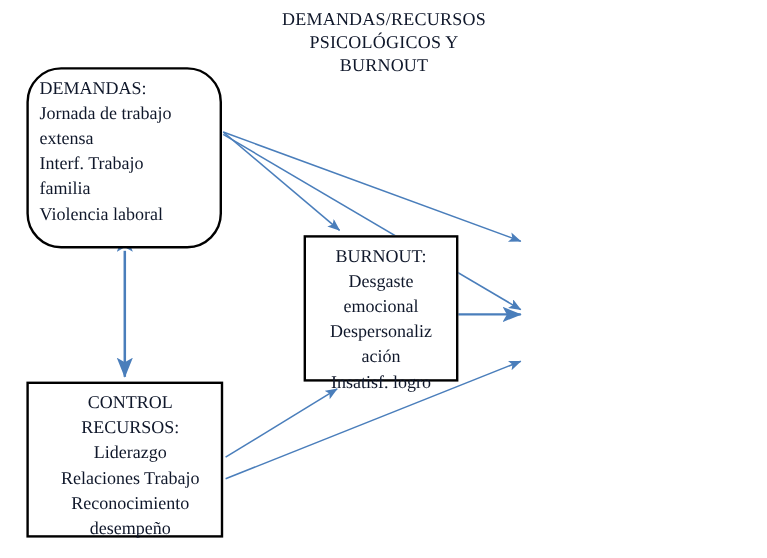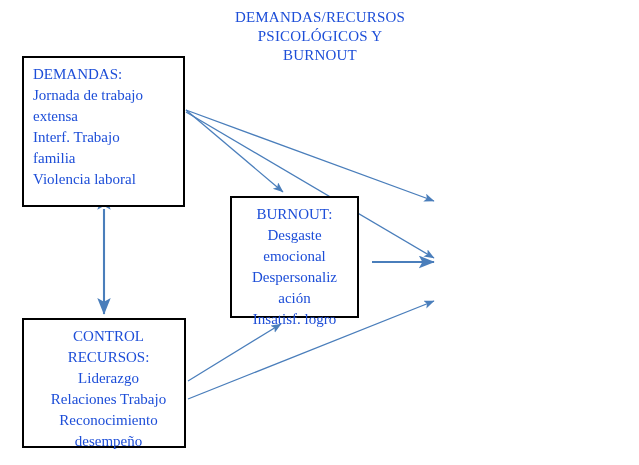--- a/index.html
+++ b/index.html
@@ -8,21 +8,21 @@
     padding: 0;
     background: #ffffff;
   }
   #canvas {
     position: relative;
     width: 639px;
     height: 465px;
     background: #ffffff;
     overflow: hidden;
     font-family: "Liberation Serif", "DejaVu Serif", serif;
-    color: #1d4ed8;
+    color: #0f172a;
   }
   #arrow-layer {
     position: absolute;
     left: 0;
     top: 0;
     width: 639px;
     height: 465px;
     pointer-events: none;
   }
   .diagram-title {
@@ -50,33 +50,34 @@
     padding: 0;
   }
   
   #box-demandas {
     left: 22px;
     top: 56px;
     width: 163px;
     height: 151px;
     padding: 6px 0 0 9px;
     text-align: left;
+    border-radius: 29px;
   }
   
   #box-control {
     left: 22px;
     top: 318px;
     width: 164px;
     height: 130px;
     padding: 6px 0 0 9px;
     text-align: center;
   }
   
   #box-burnout {
-    left: 230px;
+    left: 253px;
     top: 196px;
     width: 129px;
     height: 122px;
     padding: 6px 4px 0 4px;
     text-align: center;
   }
   
   #box-psico {
     left: 439px;
     top: 171px;

